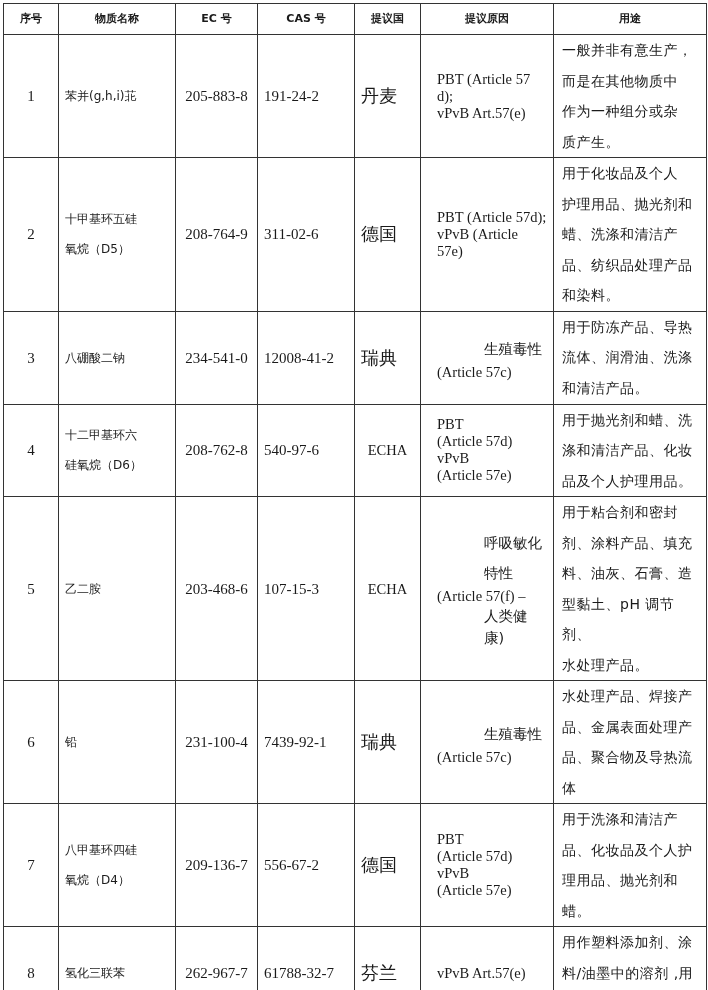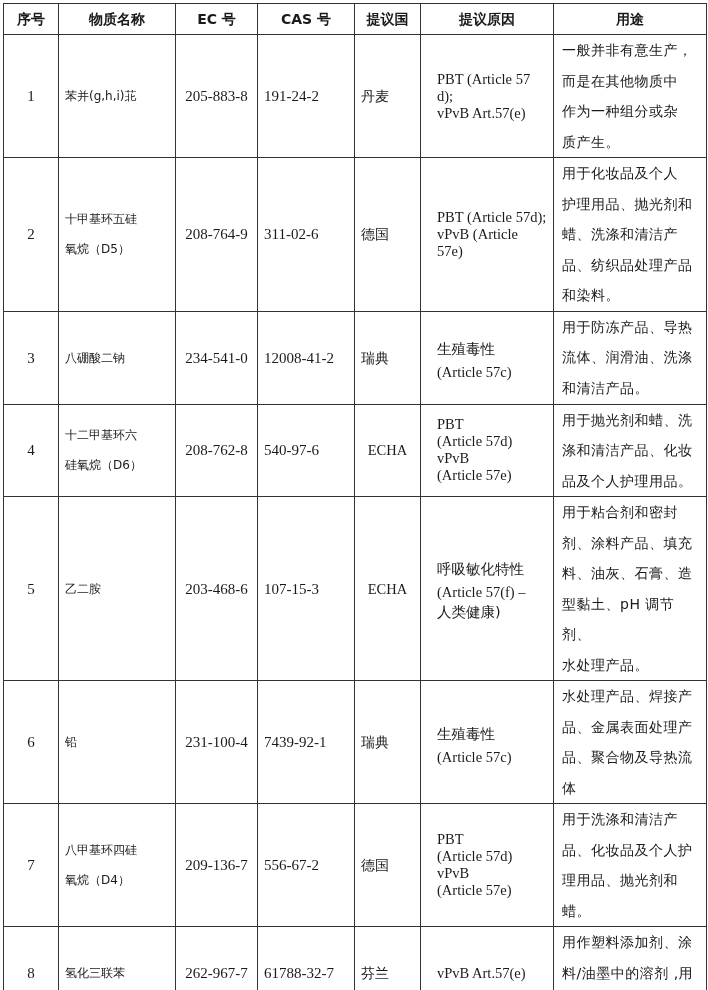--- a/index.html
+++ b/index.html
@@ -14,33 +14,33 @@
     th, td {
       border: 1.5px solid #333;
       padding: 0 6px;
       vertical-align: middle;
       font-size: 14.5px;
       line-height: 30px;
     }
     th {
       font-family: "DejaVu Sans", sans-serif;
       font-weight: bold;
-      font-size: 14px;
+      font-size: 11px;
       text-align: center;
       height: 30px;
       line-height: 30px;
     }
     td { font-family: "DejaVu Sans", sans-serif; }
     .num { text-align: center; font-family: "Liberation Serif", serif; font-size: 15px; }
     .code { font-family: "Liberation Serif", serif; font-size: 15px; text-align: center; white-space: nowrap; margin-top: 8px; }
     .cas { text-align: left; }
     .name { font-size: 12px; line-height: 30px; }
-    .country { font-size: 14px; }
+    .country { font-size: 18px; }
     .reason { font-family: "Liberation Serif", serif; font-size: 14.5px; line-height: 17px; padding-left: 16px; }
-    .reason .cn { font-family: "DejaVu Sans", sans-serif; line-height: 30px; }
+    .reason .cn { font-family: "DejaVu Sans", sans-serif; line-height: 30px; margin-left: 47px; }
     .use { font-size: 14px; line-height: 30.5px; padding: 0 4px 0 8px; letter-spacing: 0.5px; }
     .line { display: block; }
   </style>
 </head>
 <body>
 
 <table>
   <colgroup>
     <col style="width:55px">
     <col style="width:117px">

